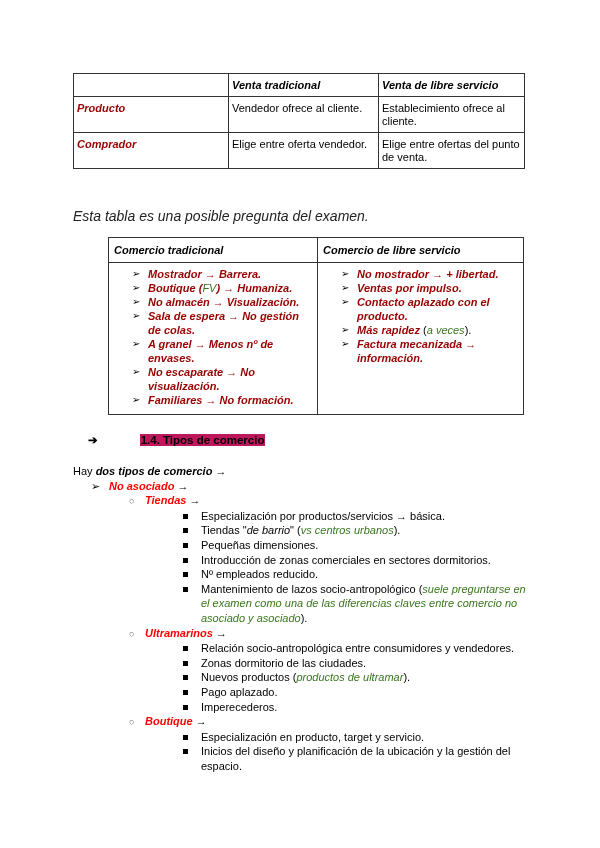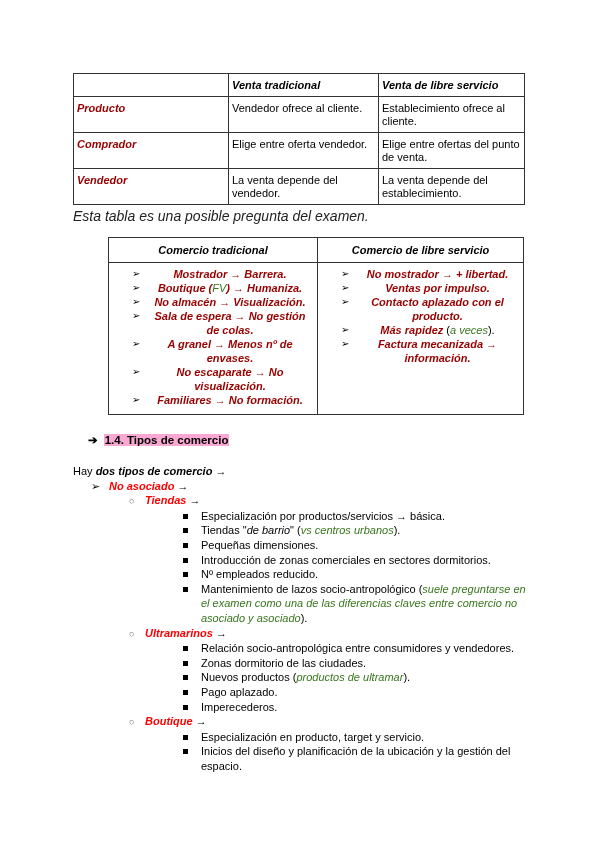--- a/index.html
+++ b/index.html
@@ -13,32 +13,32 @@
   table.t1 tr.head td { height: 13px; }
   table.t1 tr.r1 td { height: 26px; }
   table.t1 tr.r2 td { height: 26px; }
   table.t1 tr.r3 td { height: 26px; }
   .hdr { font-weight: bold; font-style: italic; }
   .rowlabel { font-weight: bold; font-style: italic; color: #990000; margin-left: 9px; }
 
   .note { position: absolute; left: 73px; top: 208px; font-style: italic; font-size: 14px; color: #222; }
 
   table.t2 { position: absolute; left: 108px; top: 237px; width: 416px; border-collapse: collapse; font-size: 11px; }
-  table.t2 td { border: 1px solid #333; vertical-align: top; padding: 5px 5px; line-height: 14px; text-align: center; }
+  table.t2 td { border: 1px solid #333; vertical-align: top; padding: 5px 5px; line-height: 14px; }
   table.t2 td.col-a { width: 198px; }
   table.t2 tr.body td { height: 142px; padding-top: 4px; }
   .blist { list-style: none; margin: 0; padding: 0 0 0 18px; }
   .blist li { position: relative; padding-left: 16px; color: #990000; font-weight: bold; font-style: italic; }
   .blist li .mk { position: absolute; left: 0; top: 0; font-style: normal; font-weight: normal; color: #000; font-size: 10px; }
   .green { color: #38761d; font-weight: normal; font-style: italic; }
   .black-plain { color: #000; font-weight: normal; font-style: normal; }
 
   .heading { position: absolute; left: 88px; top: 433px; font-size: 11.5px; font-weight: bold; }
   .heading .arrow { margin-right: 6px; font-weight: bold; }
-  .heading .hl { background: #f9a8d4; padding: 0 1px; }
+  .heading .hl { background: #be185d; padding: 0 1px; margin-left: 36px; }
 
   .outline { position: absolute; left: 73px; top: 464px; width: 460px; font-size: 11px; line-height: 14.6px; }
   .outline .lvl0 { }
   .bi { font-weight: bold; font-style: italic; }
   .red { color: #ff0000; font-weight: bold; font-style: italic; }
   .lvl1 { padding-left: 18px; position: relative; }
   .lvl1 .mk1 { display: inline-block; width: 18px; }
   .lvl2 { padding-left: 56px; position: relative; }
   .lvl2 .mk2 { display: inline-block; width: 16px; color: #666; font-size: 9px; }
   ul.lvl3 { list-style: none; margin: 0; padding: 0 0 0 110px; }
@@ -60,25 +60,20 @@
     </tr>
     <tr class="r1">
       <td class="c0 rowlabel">Producto</td>
       <td class="c1">Vendedor ofrece al cliente.</td>
       <td>Establecimiento ofrece al cliente.</td>
     </tr>
     <tr class="r2">
       <td class="c0 rowlabel">Comprador</td>
       <td class="c1">Elige entre oferta vendedor.</td>
       <td>Elige entre ofertas del punto de venta.</td>
-    </tr>
-    <tr class="r3">
-      <td class="c0 rowlabel">Vendedor</td>
-      <td class="c1">La venta depende del vendedor.</td>
-      <td>La venta depende del establecimiento.</td>
     </tr>
   </tbody>
     </table>
 
   <div class="note">Esta tabla es una posible pregunta del examen.</div>
 
   <table class="t2">
     <tbody>
         <tr>
       <td class="col-a hdr">Comercio tradicional</td>

